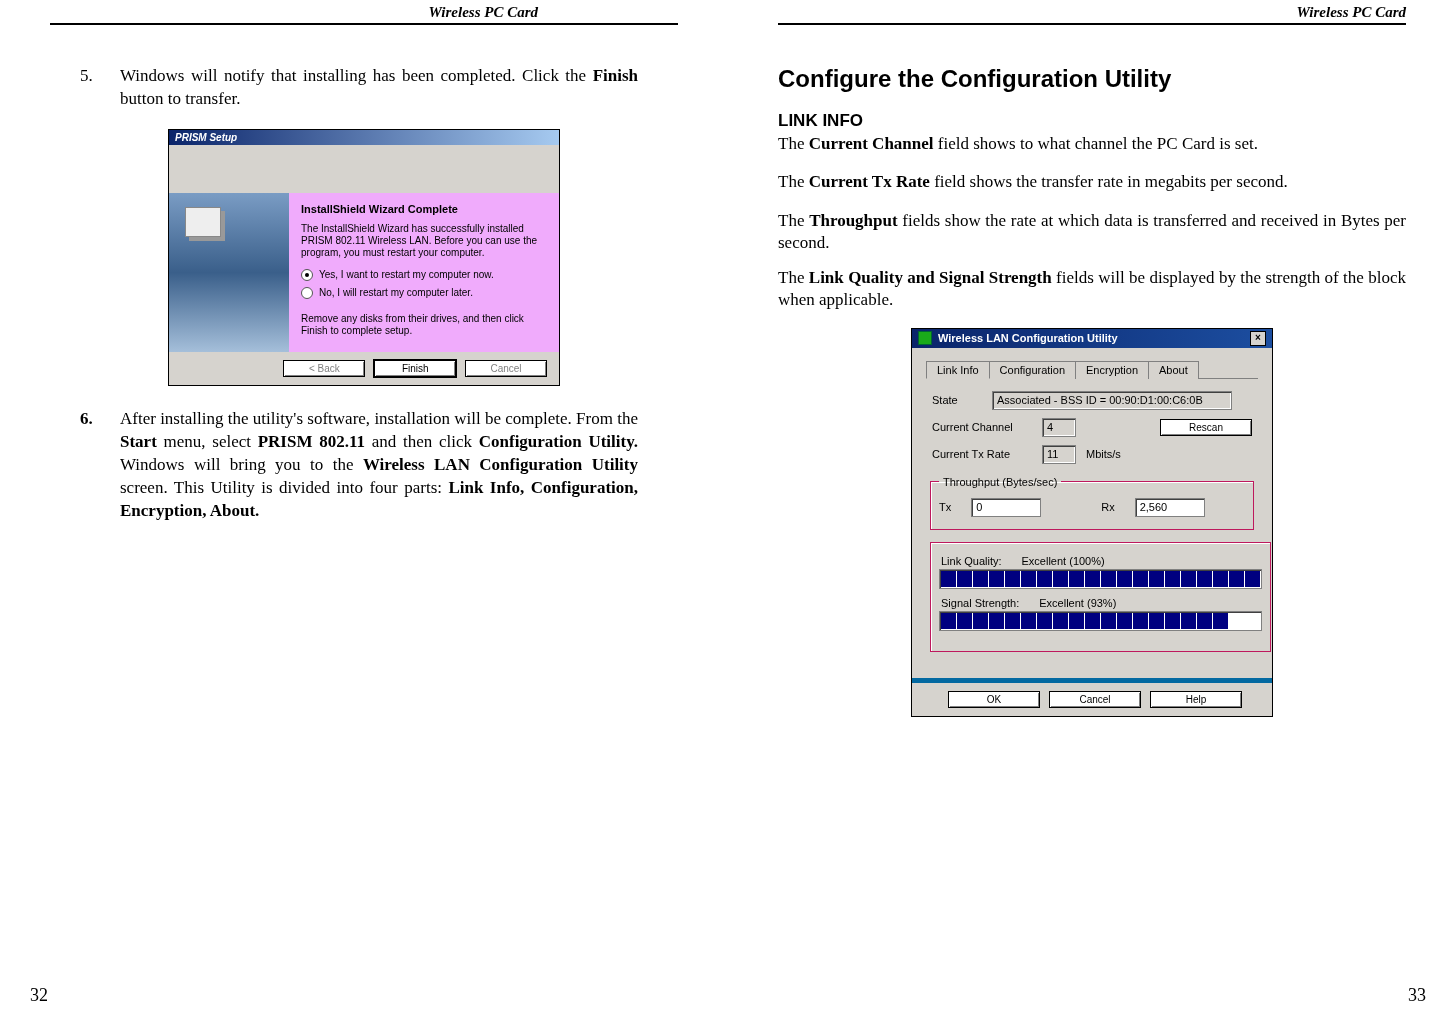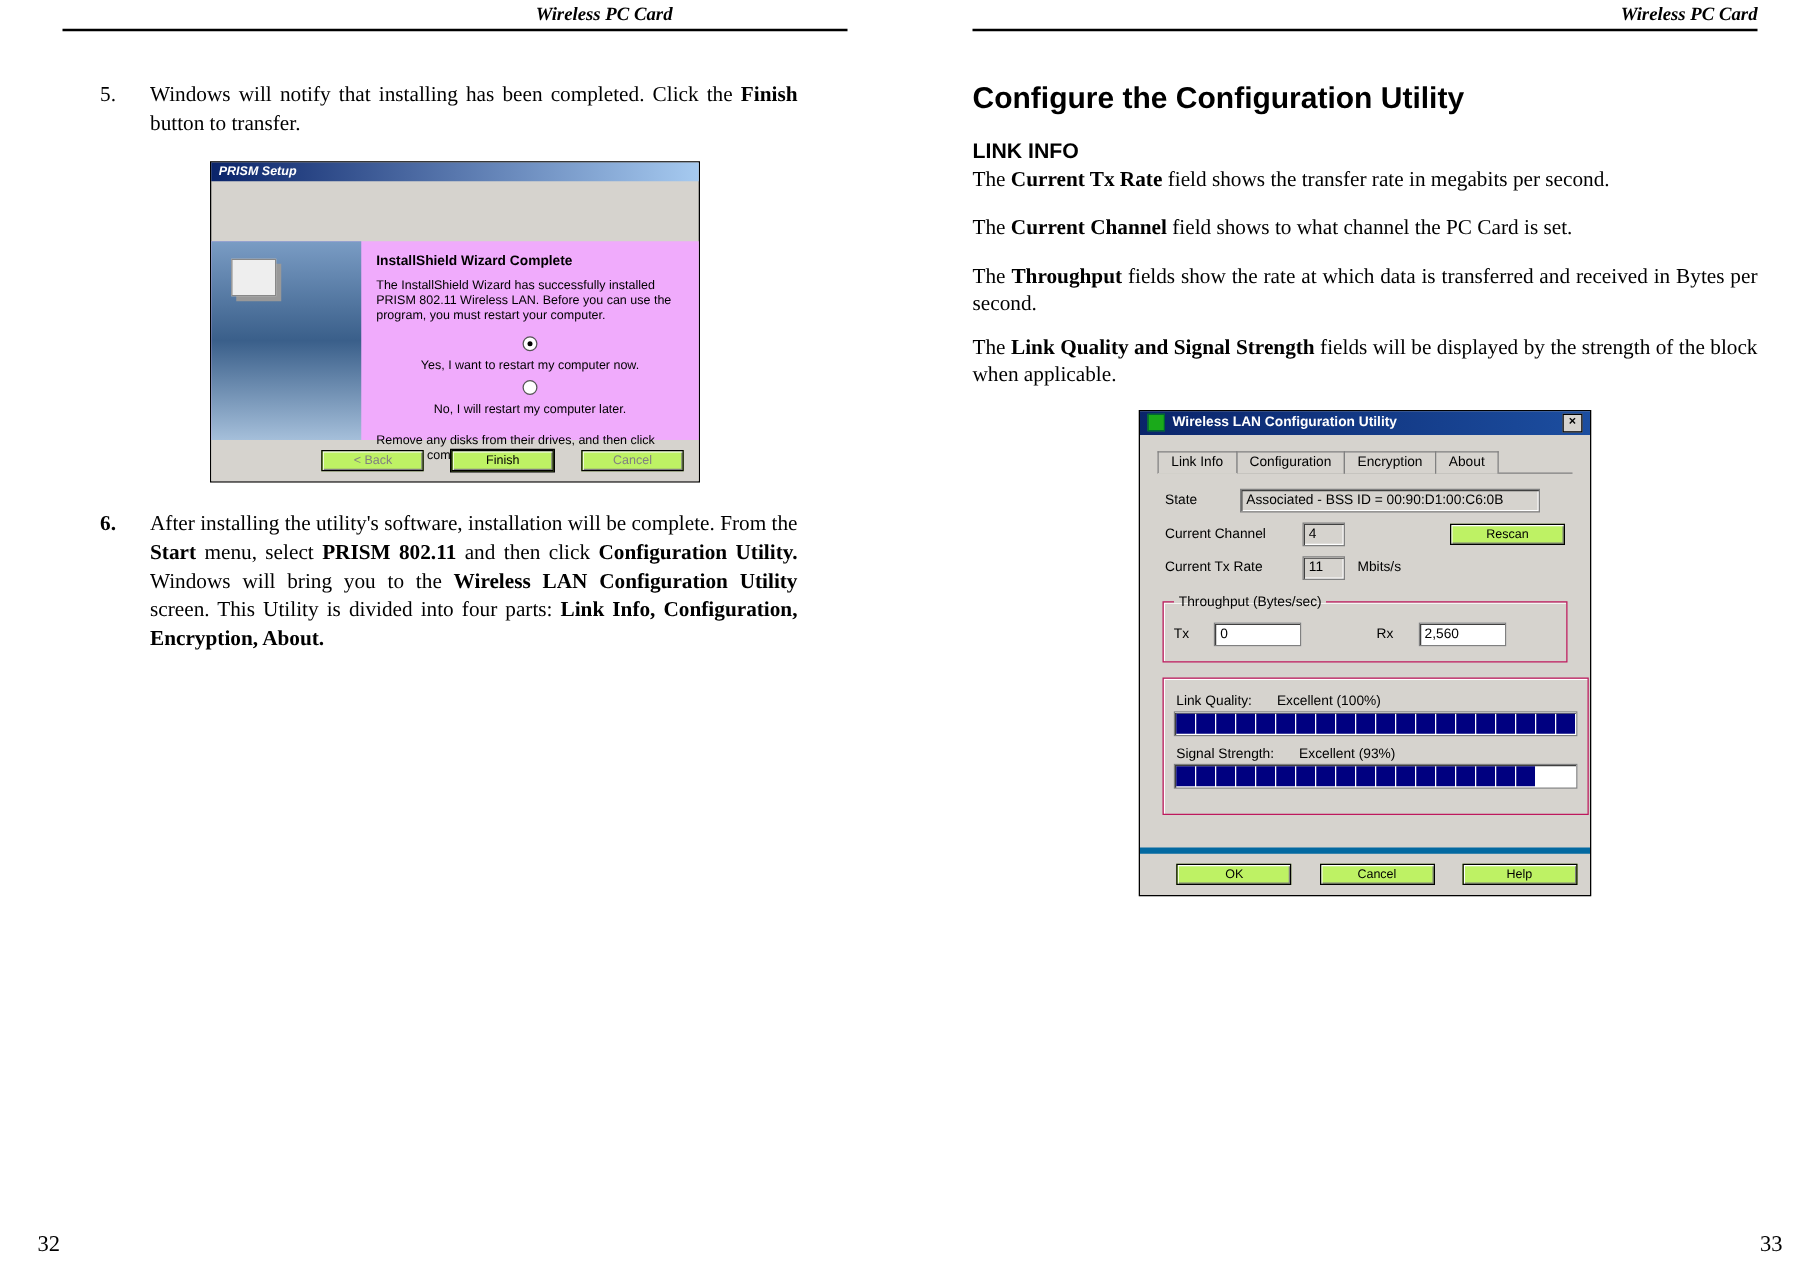--- a/index.html
+++ b/index.html
@@ -110,37 +110,37 @@
     flex: 1;
     padding: 10px 12px;
     color: #000;
   }
   .prism-content h4 {
     margin: 0 0 8px 0;
     font-size: 11px;
     font-weight: bold;
   }
   .prism-content p { margin: 0 0 10px 0; line-height: 1.2; }
-  .radio-row { display:flex; align-items:center; gap:6px; margin: 6px 0; flex-direction: column; }
+  .radio-row { display:flex; align-items:center; gap:6px; margin: 6px 0; }
   .radio-dot {
     width: 10px; height: 10px; border:1px solid #555; border-radius:50%;
     background:#fff; display:inline-flex; align-items:center; justify-content:center;
     flex:0 0 10px;
   }
   .radio-dot.checked::after {
     content:""; width:4px; height:4px; background:#000; border-radius:50%;
   }
   .prism-buttons {
     background:#d6d3ce; padding:8px 12px; text-align:right;
   }
   .win-btn {
     display:inline-block; min-width:60px; padding:2px 10px;
-    background:#bef264; border:1px solid #000;
+    background:#ffffff; border:1px solid #000;
     box-shadow: inset 1px 1px 0 #fff, inset -1px -1px 0 #808080;
-    font-size:10px; text-align:center; margin-left:19px;
+    font-size:10px; text-align:center; margin-left:6px;
   }
   .win-btn.disabled { color:#808080; }
   .win-btn.default { box-shadow: 0 0 0 1px #000, inset 1px 1px 0 #fff, inset -1px -1px 0 #808080; }
 
   
   .h2 {
     font-family: Arial, Helvetica, sans-serif;
     font-weight: bold;
     font-size: 24px;
     margin: 0 0 18px 0;
@@ -279,25 +279,25 @@
   </div>
 
   <div class="page right">
     <div class="running-head">Wireless  PC  Card</div>
 
     <div class="h2">Configure the Configuration Utility</div>
     <div class="h3">LINK INFO</div>
 
 
     <p class="para">
+      <span>The </span><span class="bold">Current Channel</span><span> field shows to what channel the PC Card is set.</span>
+    </p>
+
+    <p class="para">
       <span>The </span><span class="bold">Current Tx Rate</span><span> field shows the transfer rate in megabits per second.</span>
-    </p>
-
-    <p class="para">
-      <span>The </span><span class="bold">Current Channel</span><span> field shows to what channel the PC Card is set.</span>
     </p>
 
     <p class="para tight">
       <span>The </span><span class="bold">Throughput</span><span> fields show the rate at which data is transferred and received in Bytes per second.</span>
     </p>
     <p class="para">
       <span>The </span><span class="bold">Link Quality and Signal Strength</span><span> fields will be displayed by the strength of the block when applicable.</span>
     </p>
 
     <div class="right-figure-wrap">

